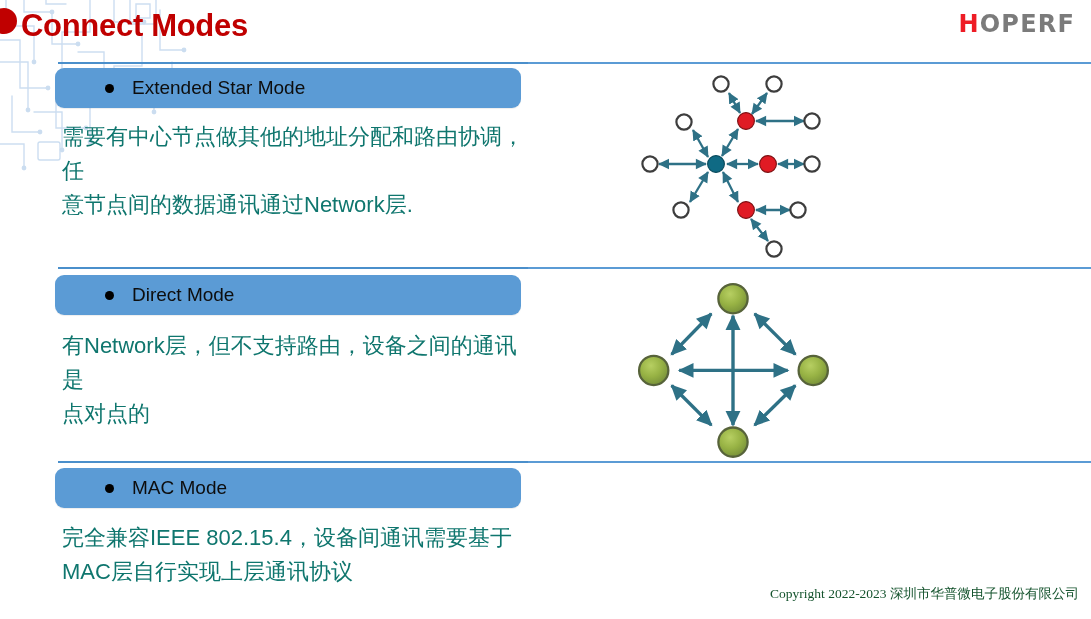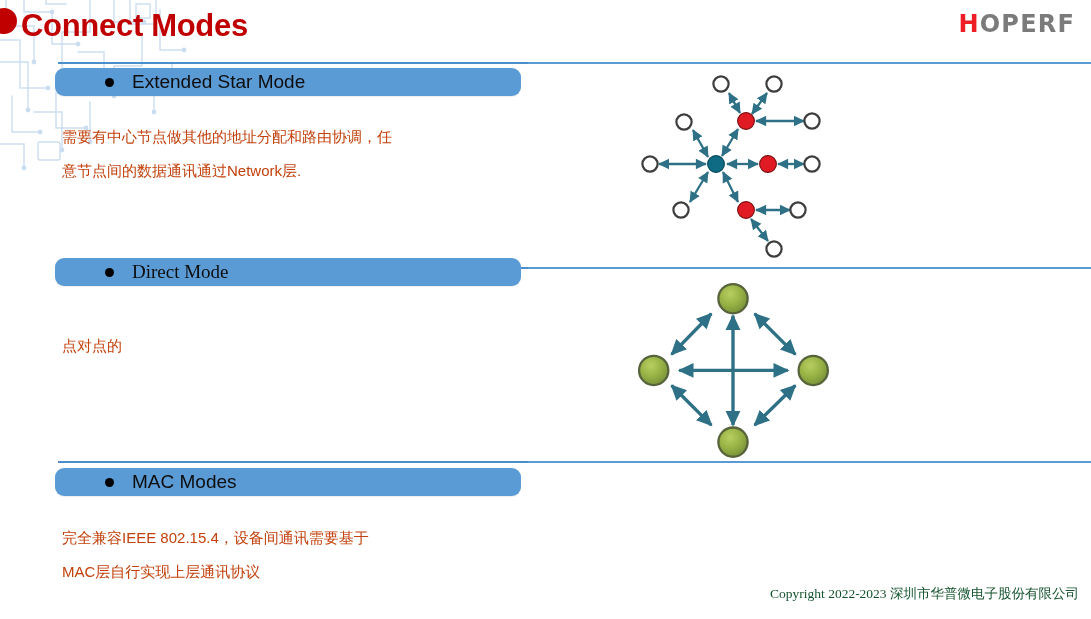--- a/index.html
+++ b/index.html
@@ -87,21 +87,21 @@
   }
   #divider-1 { top: 62px; }
   #divider-2 { top: 267px; }
   #divider-3 { top: 461px; }
 
   
   .section-pill {
     position: absolute;
     left: 55px;
     width: 466px;
-    height: 28px;
+    height: 40px;
     background: #5b9bd5;
     border-radius: 9px;
     display: flex;
     align-items: center;
     box-shadow: 0 1px 1px rgba(0,0,0,0.07);
   }
   .pill-bullet {
     width: 9px;
     height: 9px;
     border-radius: 50%;
@@ -109,30 +109,30 @@
     margin-left: 50px;
     flex: none;
   }
   .pill-label {
     font-size: 19px;
     color: #0d0d0d;
     margin-left: 18px;
     white-space: nowrap;
   }
   #pill-1 { top: 68px; }
-  #pill-2 { top: 258px; font-family: Liberation Serif, serif; }
+  #pill-2 { top: 275px; }
   #pill-3 { top: 468px; }
 
   
   .body-text {
     position: absolute;
     left: 62px;
     width: 470px;
-    font-size: 15px;
-    color: #c2410c;
+    font-size: 22px;
+    color: #0f766e;
     line-height: 34px;
   }
   #body-1 { top: 120px; }
   #body-2 { top: 329px; }
   #body-3 { top: 521px; }
 
   
   #star-diagram {
     position: absolute;
     left: 608px;
@@ -276,20 +276,21 @@
     <circle cx="118" cy="146" r="8.4" fill="#e01b24" stroke="#7a1012" stroke-width="1.1"></circle>
   </g>
   <circle cx="88" cy="100" r="8.4" fill="#0f6a84" stroke="#0a4a5c" stroke-width="1.1"></circle>
 </svg>
 
 <div class="section-pill" id="pill-2">
   <div class="pill-bullet"></div>
   <div class="pill-label">Direct Mode</div>
 </div>
 <div class="body-text" id="body-2">
+  <div>有Network层，但不支持路由，设备之间的通讯是</div>
   <div>点对点的</div>
 </div>
 
 <svg id="direct-diagram" viewBox="0 0 240 196" xmlns="http://www.w3.org/2000/svg">
   <defs>
     <marker id="bh" markerWidth="5" markerHeight="5" refX="4.2" refY="2.5" orient="auto">
       <path d="M0,0.3 L4.7,2.5 L0,4.7 z" fill="#2e7186"></path>
     </marker>
     <marker id="bh2" markerWidth="5" markerHeight="5" refX="0.6" refY="2.5" orient="auto">
       <path d="M4.8,0.3 L0.2,2.5 L4.8,4.7 z" fill="#2e7186"></path>
@@ -311,20 +312,20 @@
   <g>
     <circle cx="120" cy="24" r="15.5" fill="url(#greenSphere)" stroke="#57633a" stroke-width="2.4"></circle>
     <circle cx="36" cy="100" r="15.5" fill="url(#greenSphere)" stroke="#57633a" stroke-width="2.4"></circle>
     <circle cx="205" cy="100" r="15.5" fill="url(#greenSphere)" stroke="#57633a" stroke-width="2.4"></circle>
     <circle cx="120" cy="176" r="15.5" fill="url(#greenSphere)" stroke="#57633a" stroke-width="2.4"></circle>
   </g>
 </svg>
 
 <div class="section-pill" id="pill-3">
   <div class="pill-bullet"></div>
-  <div class="pill-label">MAC Modes</div>
+  <div class="pill-label">MAC Mode</div>
 </div>
 <div class="body-text" id="body-3">
   <div>完全兼容IEEE 802.15.4，设备间通讯需要基于</div>
   <div>MAC层自行实现上层通讯协议</div>
 </div>
 
 <div id="copyright">Copyright   2022-2023 深圳市华普微电子股份有限公司</div>
 
 </body></html>

